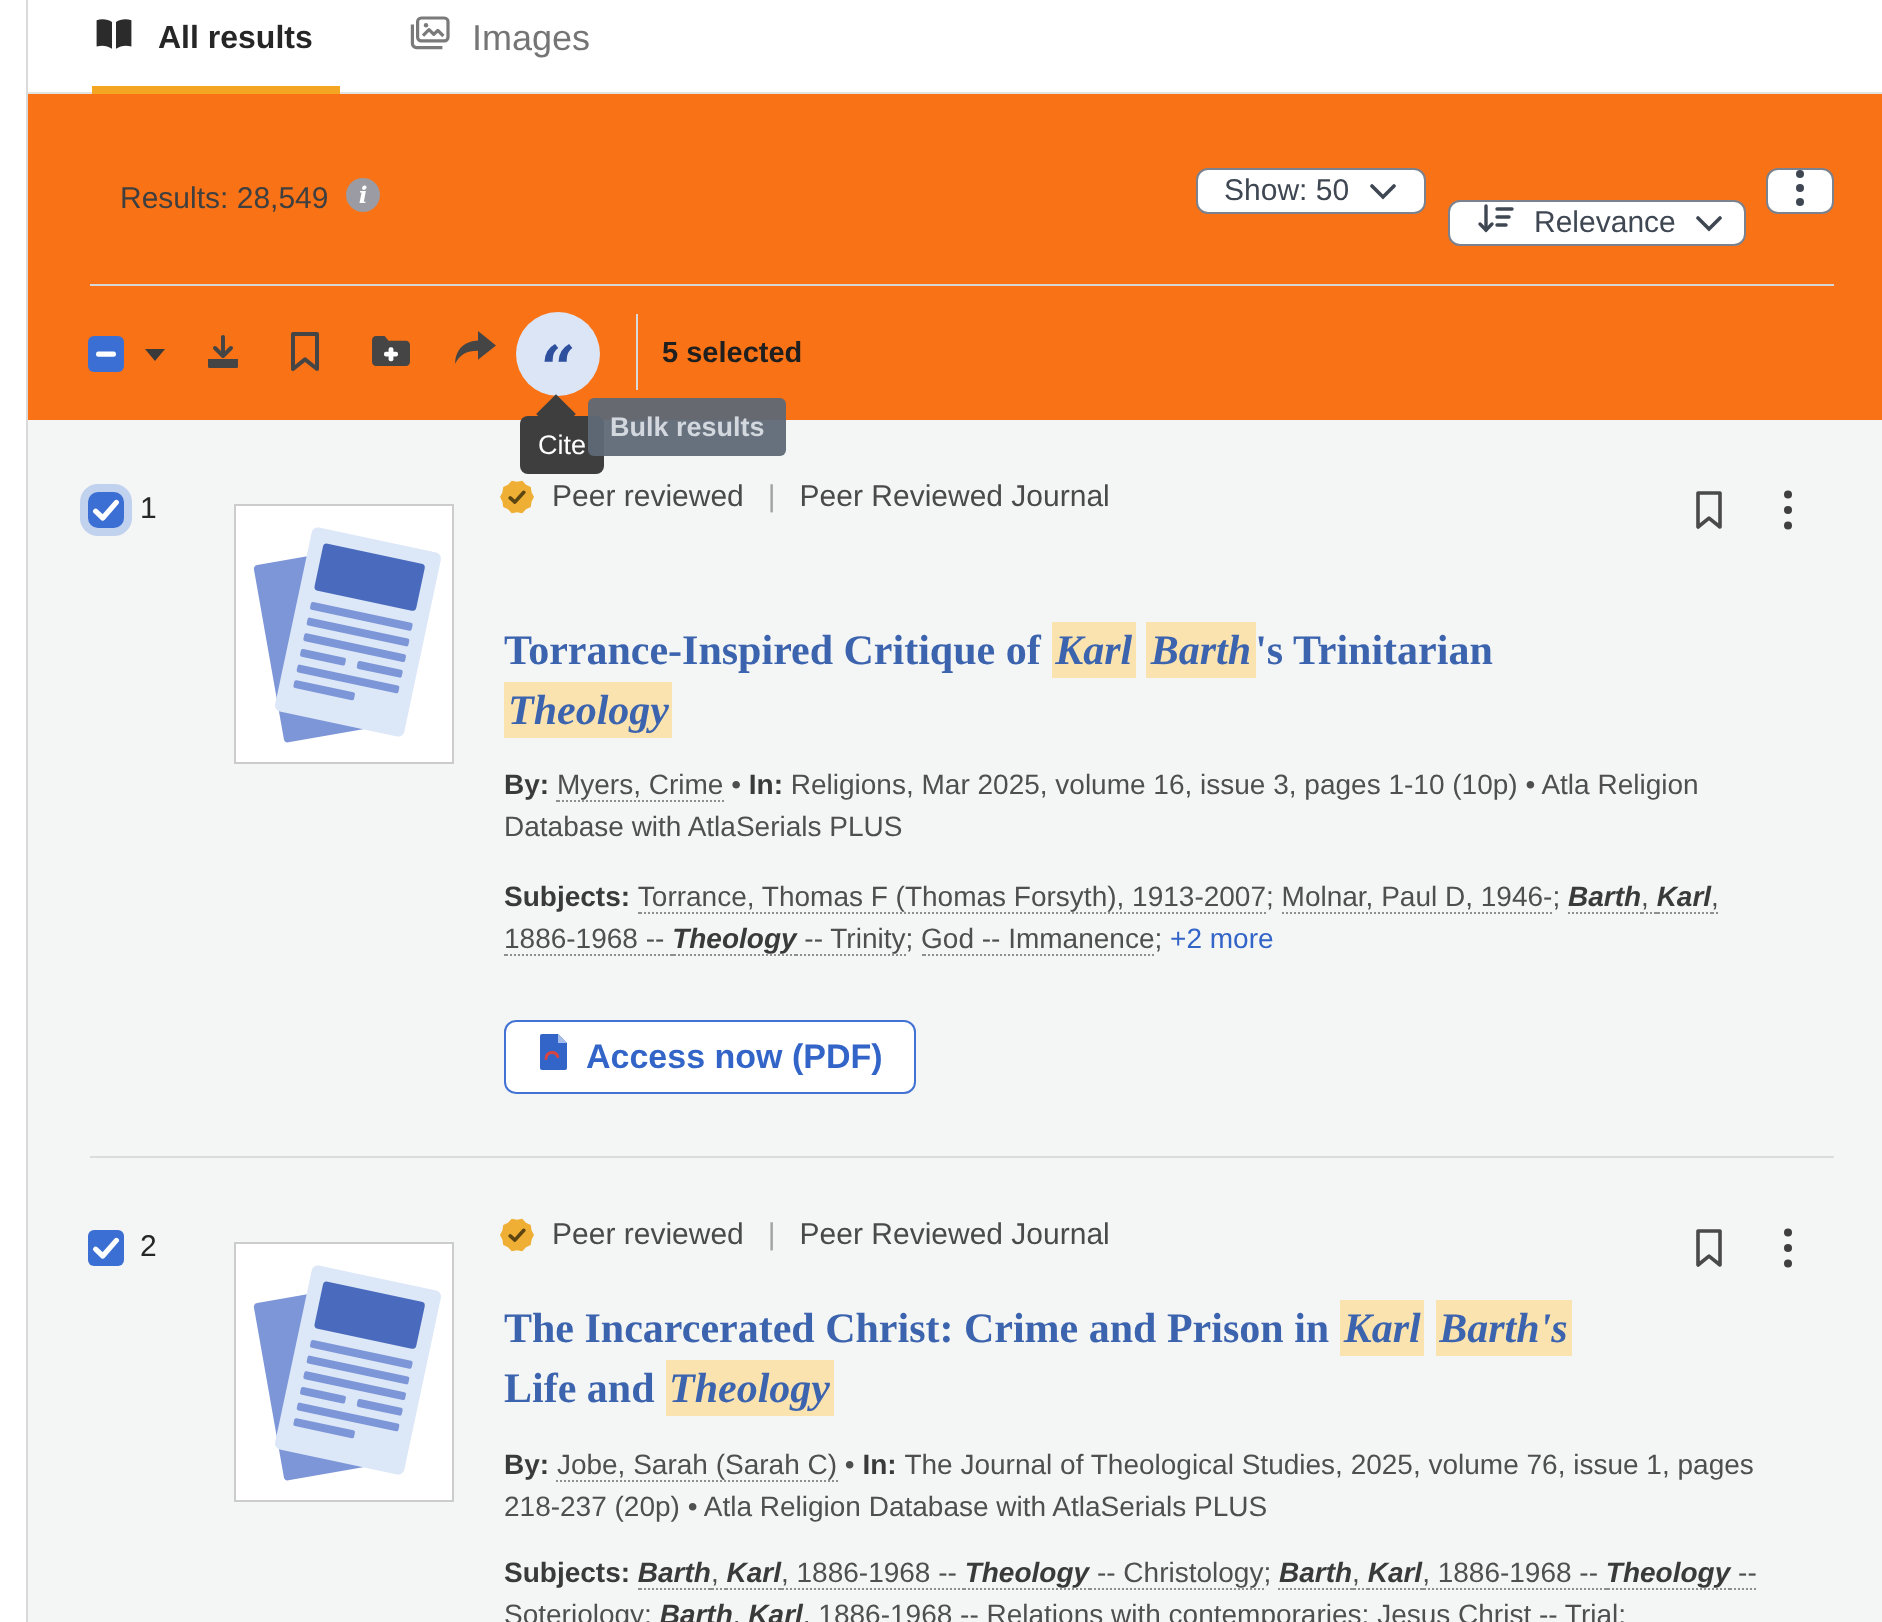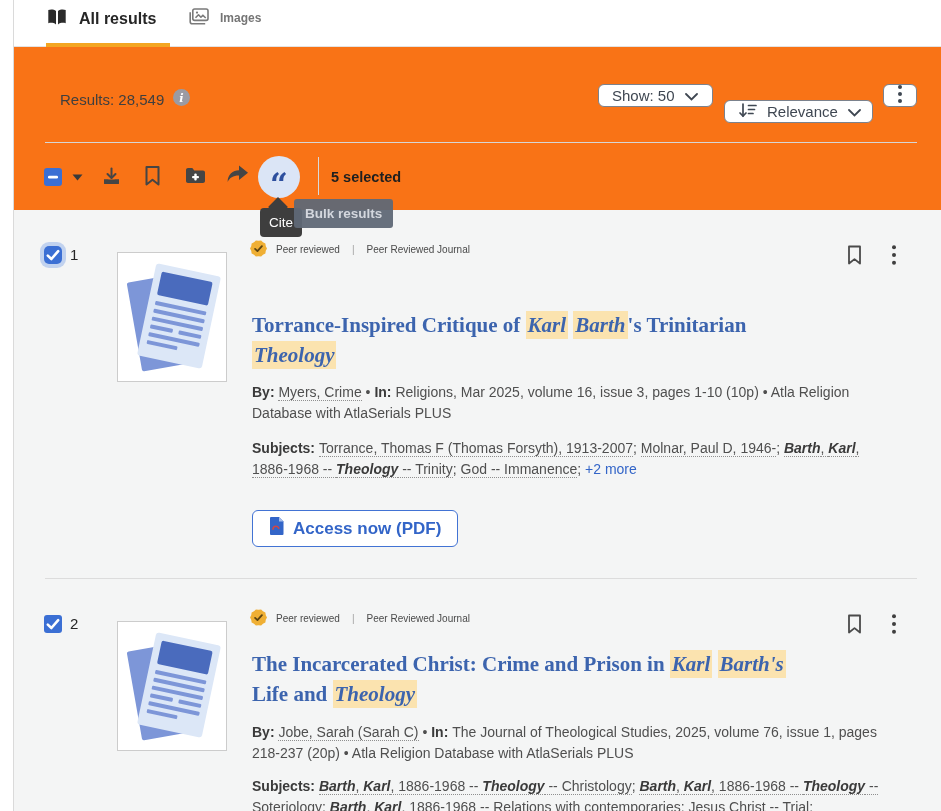--- a/index.html
+++ b/index.html
@@ -11,21 +11,21 @@
   html,body{background:#fff;}
   body{font-family:"Liberation Sans",sans-serif;}
   .page{position:relative;width:941px;height:811px;background:#f97316;overflow:hidden;}
   .left-strip{position:absolute;left:0;top:0;width:13px;height:100%;background:#fff;z-index:4;}
   .left-border{position:absolute;left:13px;top:0;width:1px;height:100%;background:#dadada;z-index:4;}
 
   
   .tabbar{position:absolute;left:14px;top:0;right:0;height:47px;background:#fff;border-bottom:1px solid #e3e3e3;}
   .tab{position:absolute;display:flex;align-items:center;gap:11px;cursor:pointer;}
   .tab-all{left:32px;top:8px;font-size:16px;font-weight:700;color:#262626;}
-  .tab-images{left:174px;top:8px;font-size:12px;color:#757575;font-weight:bold;}
+  .tab-images{left:190px;top:8px;font-size:18px;color:#757575;}
   .tab-underline{position:absolute;left:32px;top:43px;width:124px;height:4px;background:var(--accent-yellow);}
 
   
   .results-count{position:absolute;left:60px;top:89px;font-size:15px;color:#3f3f3f;display:flex;align-items:center;gap:9px;}
   .ctl{position:absolute;height:23px;background:#fff;border:1px solid #7b828d;border-radius:6px;display:flex;align-items:center;gap:10px;padding:0 13px;font-size:15px;color:#3f4752;cursor:pointer;}
   .ctl-show{left:598px;top:84px;width:115px;}
   .ctl-sort{left:724px;top:100px;width:149px;}
   .ctl-kebab{left:883px;top:84px;width:34px;justify-content:center;padding:0;}
   .hdr-divider{position:absolute;left:45px;right:24px;top:142px;height:1px;background:#d6d6d6;}
 
@@ -60,21 +60,21 @@
   .row-num{position:absolute;left:56px;top:36px;font-size:15px;color:#262626;}
   .thumb{position:absolute;left:103px;top:42px;width:110px;height:130px;background:#fff;border:1px solid #cccccc;overflow:hidden;}
   .doc-back{position:absolute;left:16px;top:24px;width:60px;height:90px;background:#7d96d8;border-radius:2px;transform:rotate(-10deg);}
   .doc-front{position:absolute;left:28px;top:16px;width:66px;height:94px;background:#dce7f7;border-radius:3px;transform:rotate(12deg);padding:7px;}
   .doc-head{height:24px;background:#4a6bbd;border-radius:2px;margin-bottom:6px;}
   .doc-line{height:4px;background:#7d96d8;border-radius:1px;margin-bottom:4px;}
   .doc-line.short{width:60%;}
   .doc-split{display:flex;gap:6px;margin-bottom:4px;}
   .doc-split span{height:4px;background:#7d96d8;border-radius:1px;flex:1;}
 
-  .peer-line{position:absolute;left:236px;top:30px;display:flex;align-items:center;gap:9px;font-size:10px;color:#4a4a4a;}
+  .peer-line{position:absolute;left:236px;top:30px;display:flex;gap:9px;font-size:15px;color:#4a4a4a;}
   .peer-pipe{color:#a3a3a3;padding:0 3px;}
 
   .title{position:absolute;left:238px;top:70px;width:632px;font-family:"Liberation Serif",serif;font-weight:700;font-size:21px;line-height:30px;color:var(--title-blue);cursor:pointer;}
   .title .hl{background:var(--highlight-amber);font-style:italic;padding:2px 2px;}
 
   .meta{position:absolute;left:238px;width:634px;font-size:14px;line-height:21px;color:#4f4f4f;}
   .meta .lbl{font-weight:700;color:#3a3a3a;}
   .meta .dlink{border-bottom:1px dotted #8f8f8f;cursor:pointer;}
   .meta .em{font-weight:700;font-style:italic;color:#3a3a3a;}
   .meta .more{color:var(--link-blue);cursor:pointer;}

